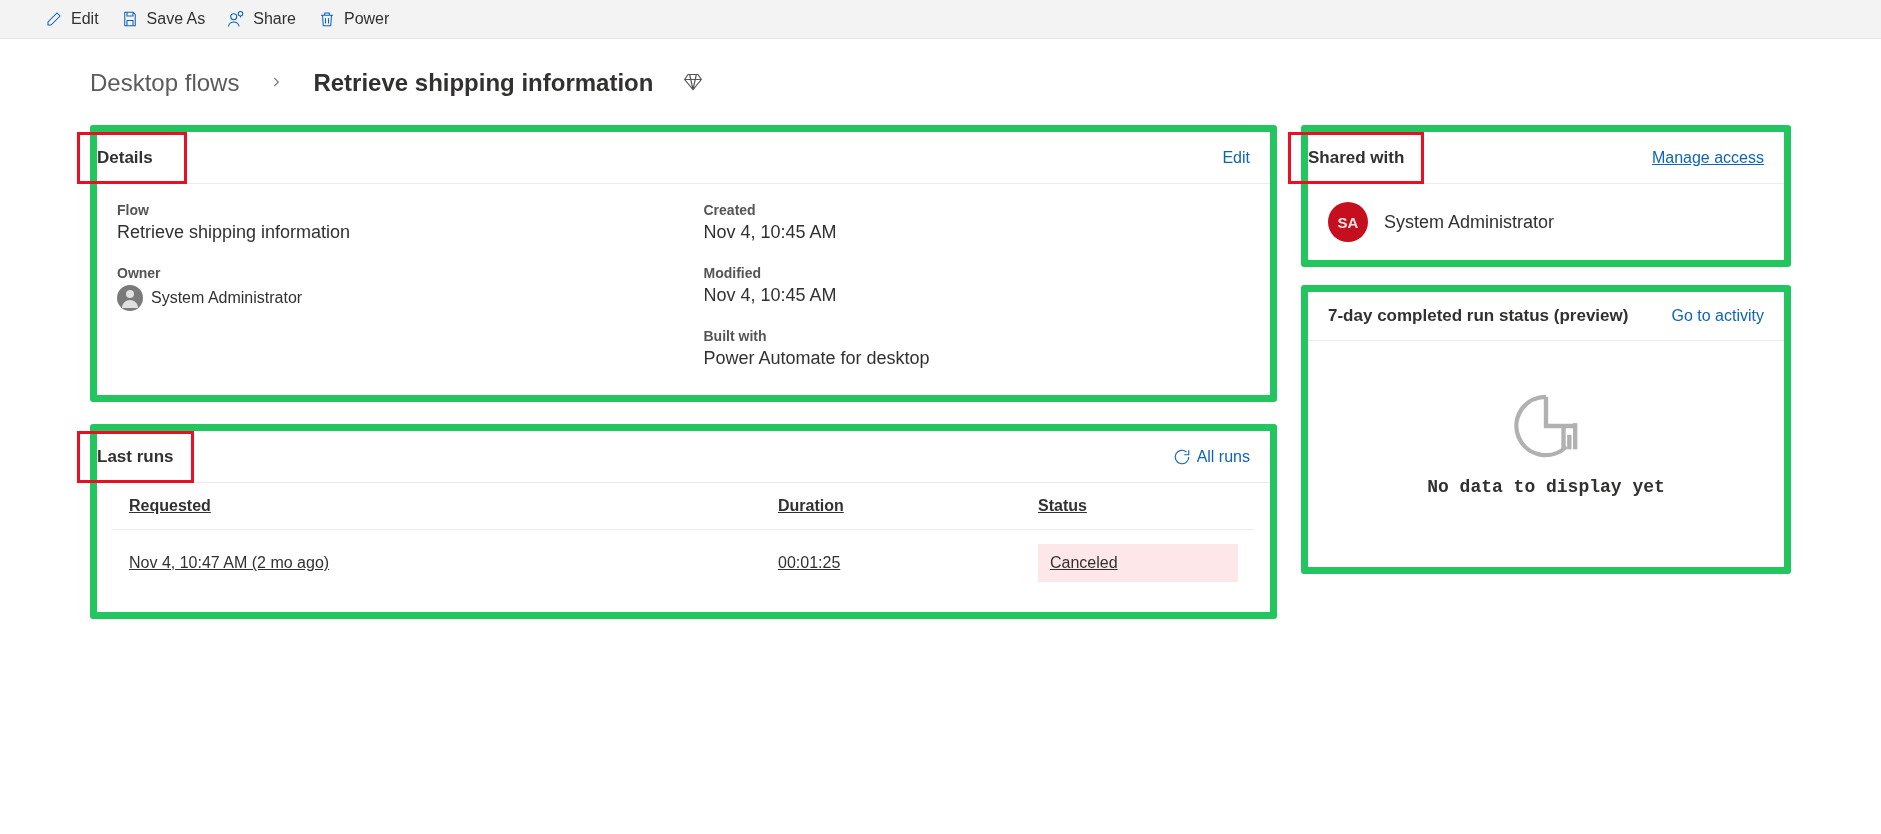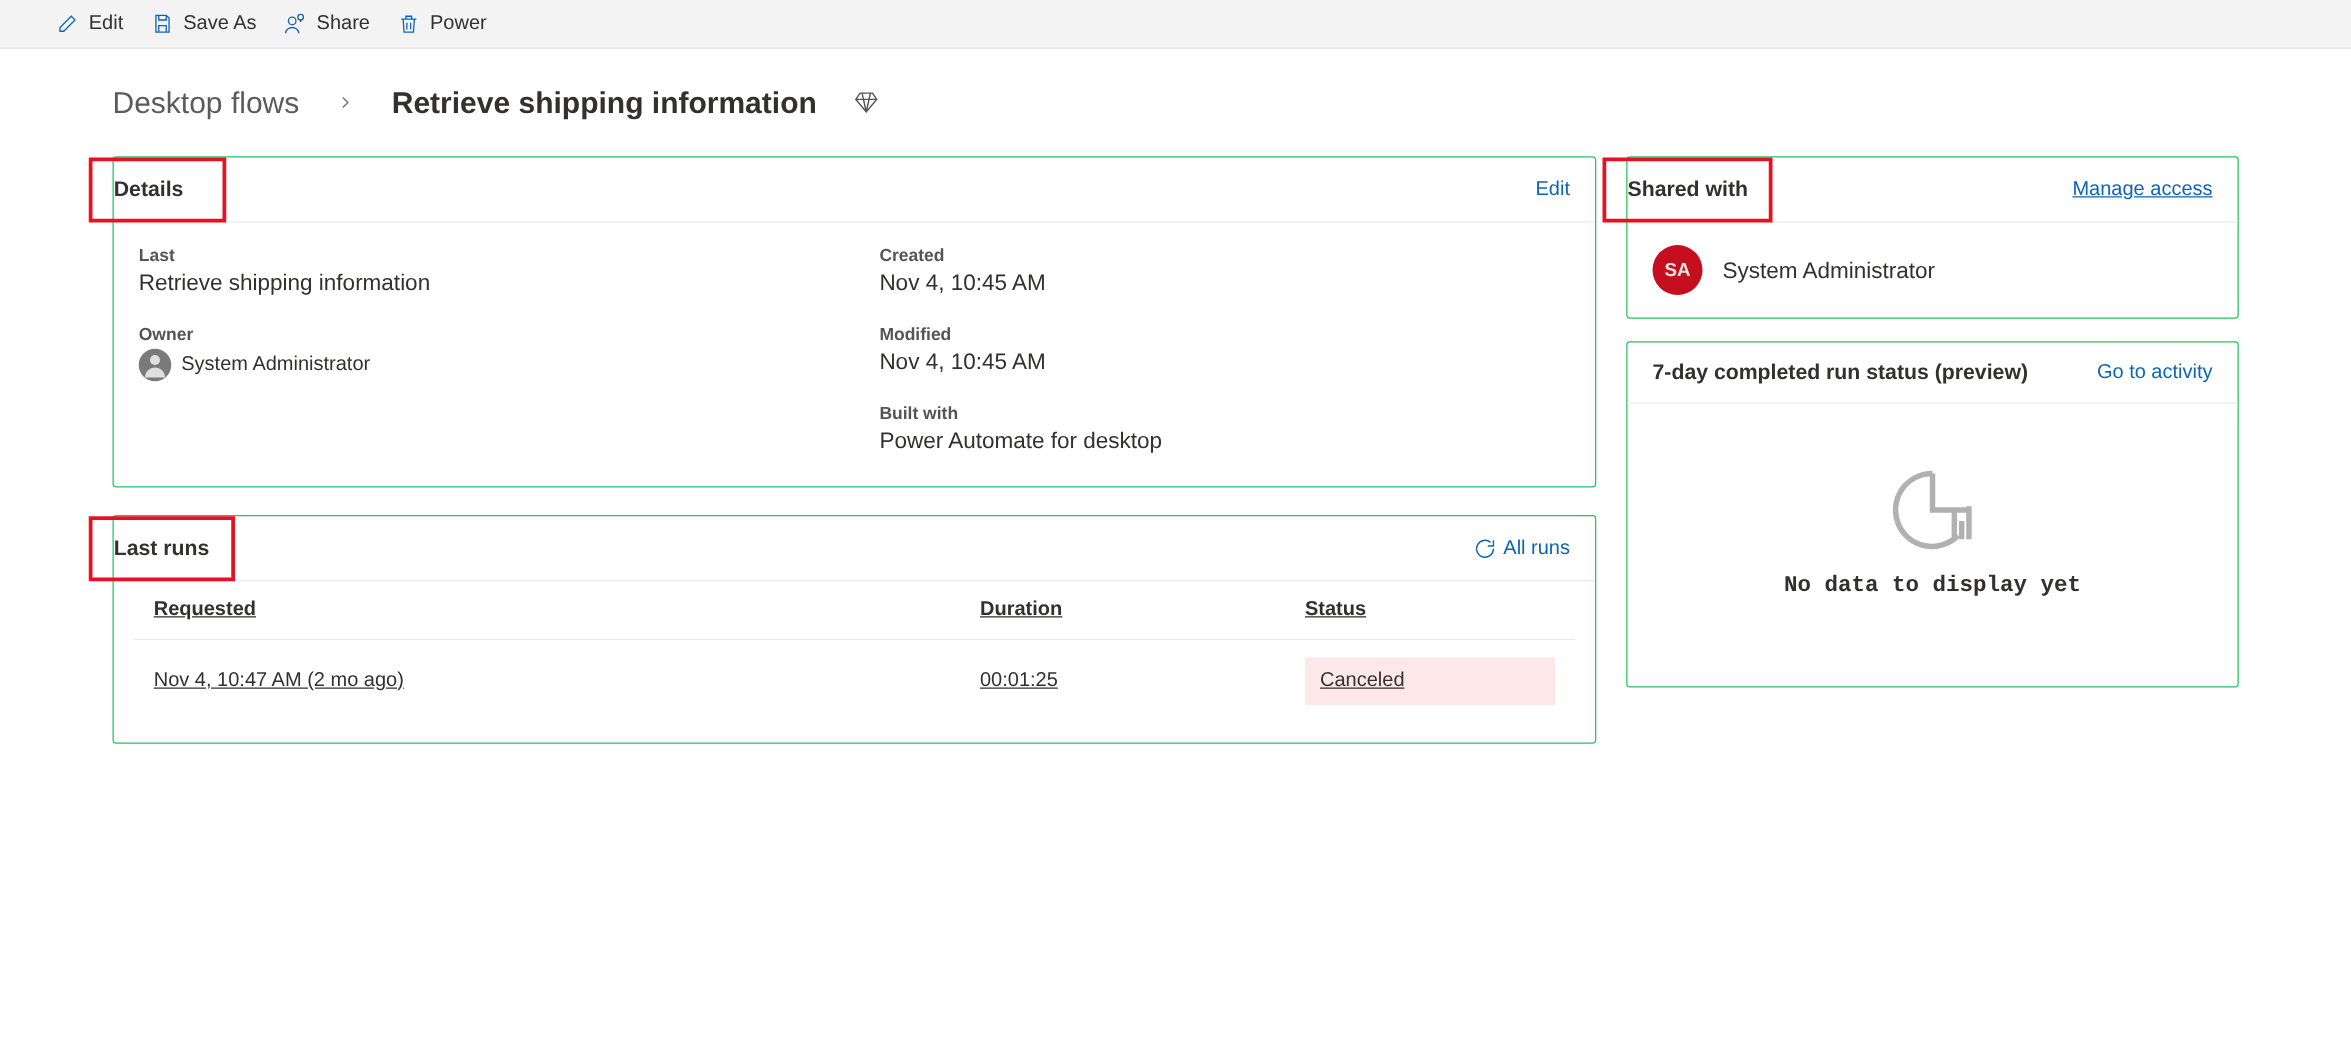--- a/index.html
+++ b/index.html
@@ -58,21 +58,21 @@
     
     .main-grid {
       display: grid;
       grid-template-columns: 1fr 490px;
       gap: 24px;
       align-items: start;
     }
 
     
     .card {
-      border: 1px solid #22c55e;
+      border: 7px solid #22c55e;
       border-radius: 3px;
       background: #fff;
     }
     .card + .card, .card-stack > .card + .card { margin-top: 22px; }
     .card-header {
       display: flex;
       justify-content: space-between;
       align-items: center;
       padding: 14px 20px;
       border-bottom: 1px solid #edebe9;
@@ -219,21 +219,21 @@
     <div class="left-col">
 
       <div class="card">
         <div class="card-header-padless">
           <span class="card-title hl-title hl wide">Details</span>
           <span class="card-link">Edit</span>
         </div>
         <div class="card-body">
           <div class="details-grid">
             <div>
-              <div class="detail-label">Last</div>
+              <div class="detail-label">Flow</div>
               <div class="detail-value">Retrieve shipping information</div>
               <div class="detail-label" style="margin-top:22px">Owner</div>
               <div class="owner-row">
                 <div class="avatar-sm">
                   <svg viewBox="0 0 24 24">
                       <circle cx="12" cy="8" r="4"></circle>
                       <path d="M4 22c0-5 4-8 8-8s8 3 8 8"></path>
                     </svg>
                 </div>
                 <span class="owner-name">System Administrator</span>

